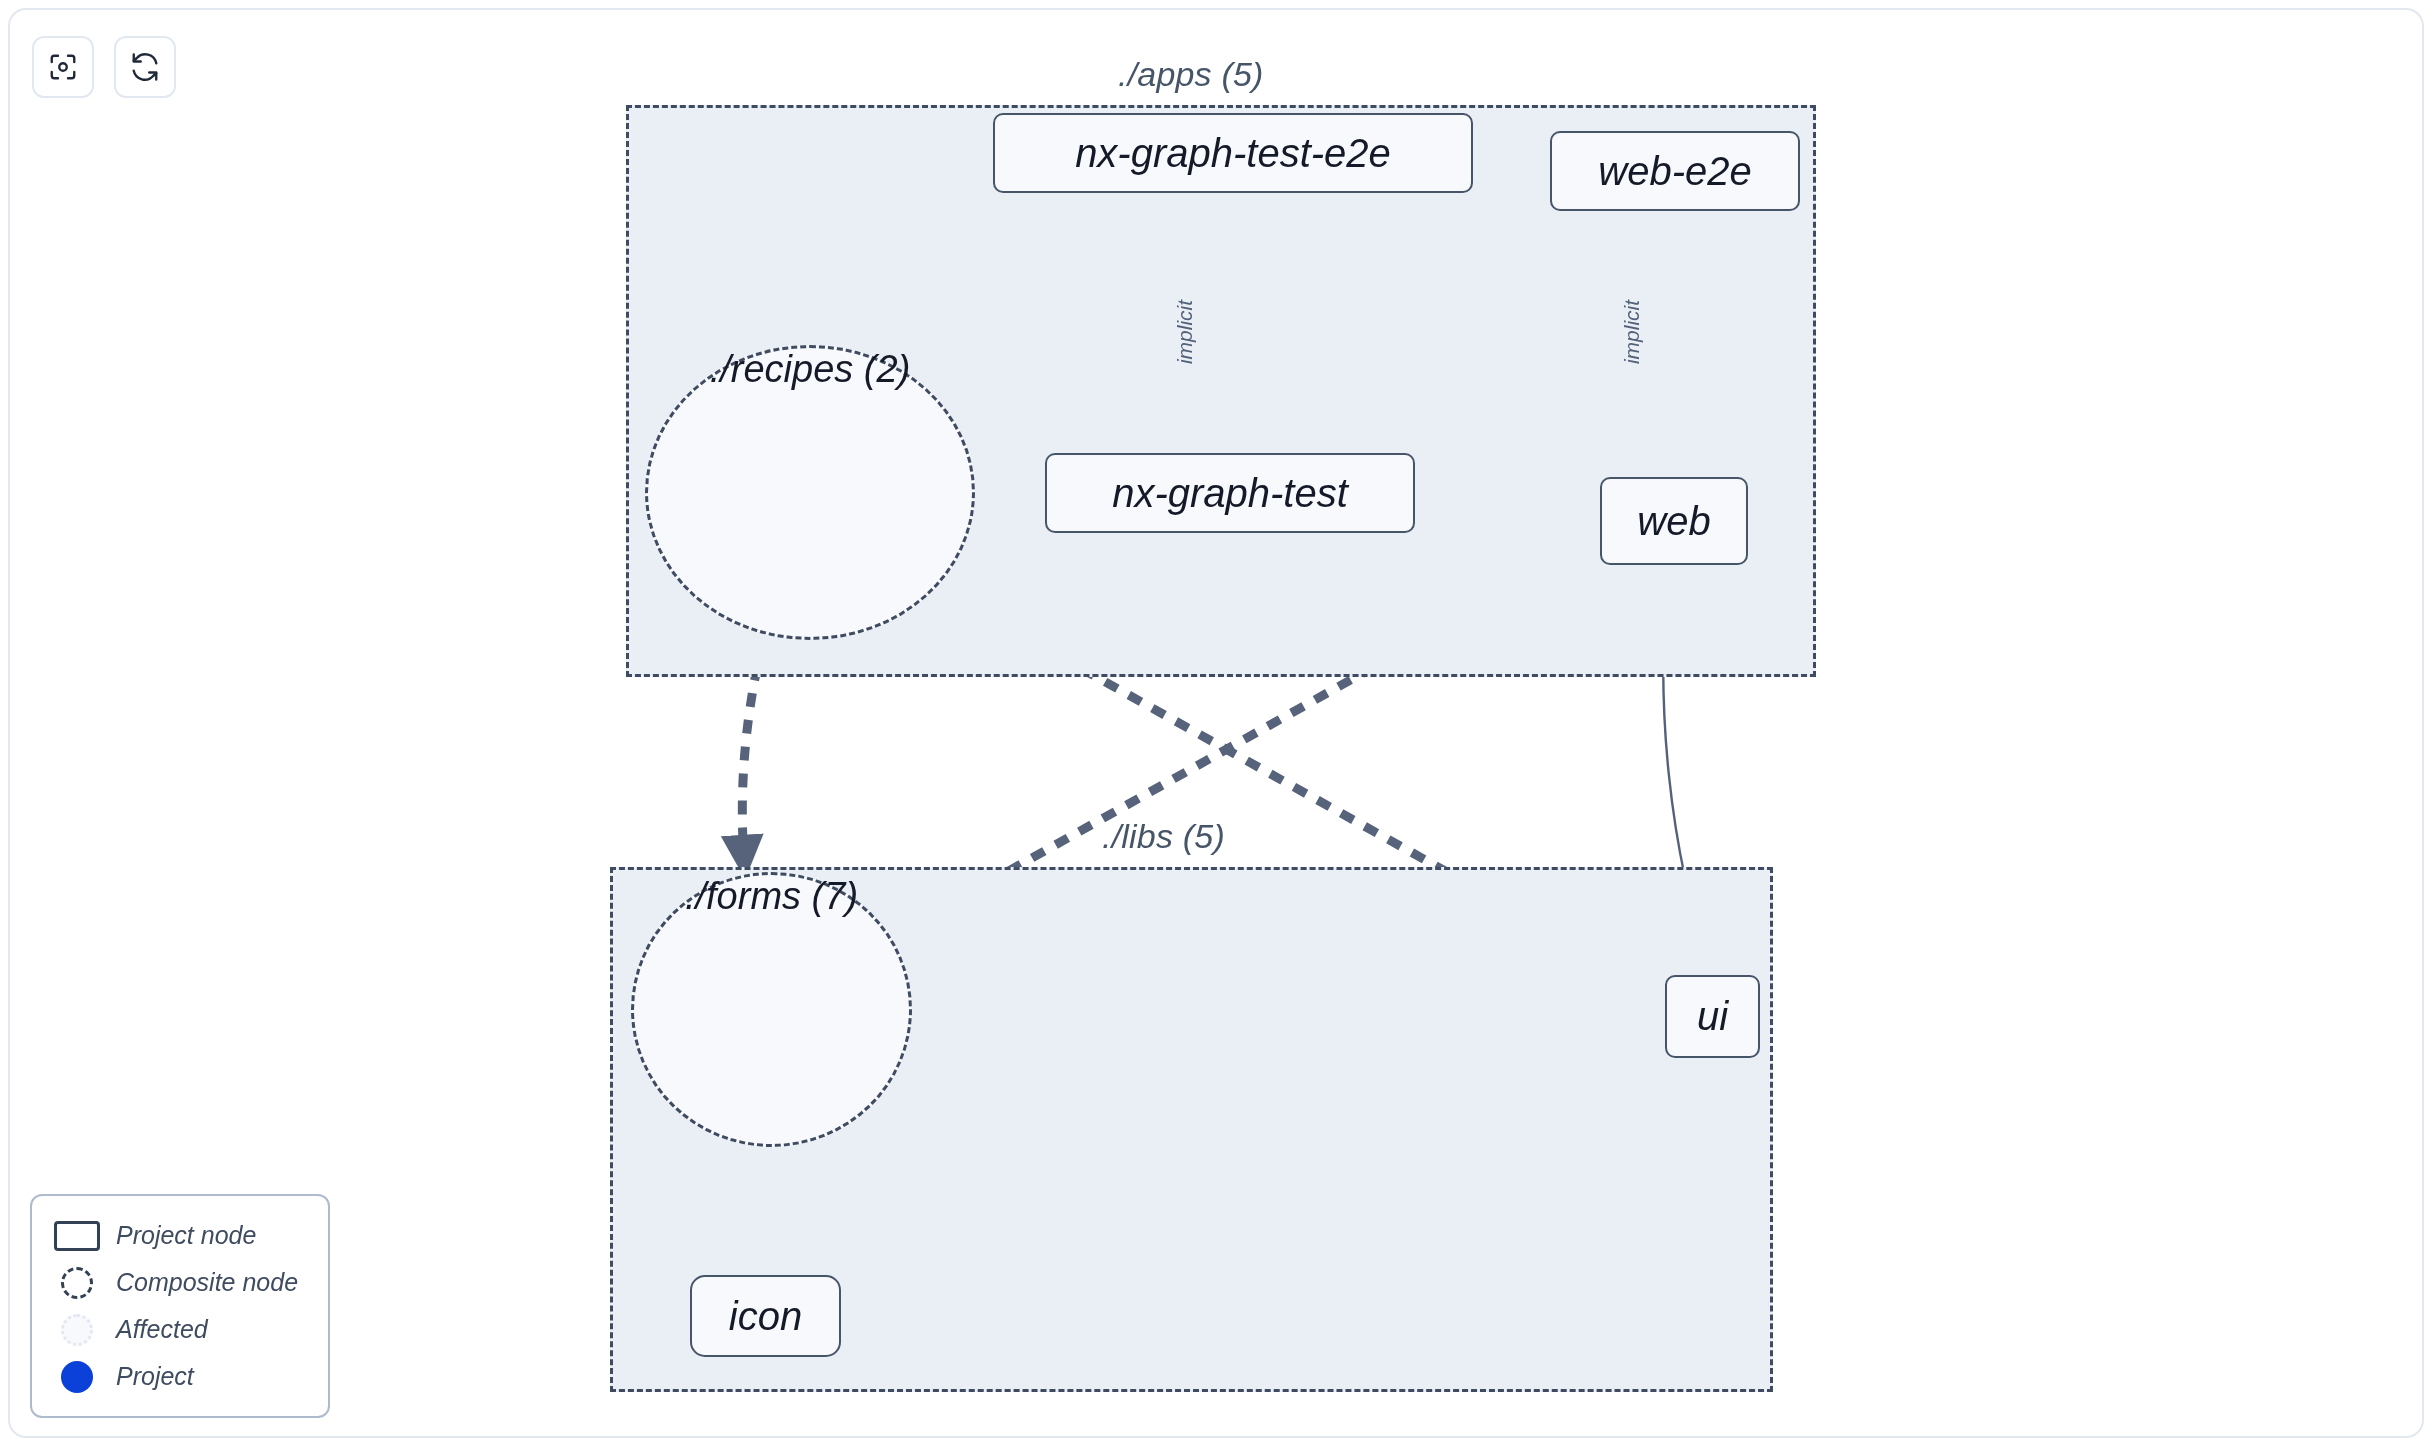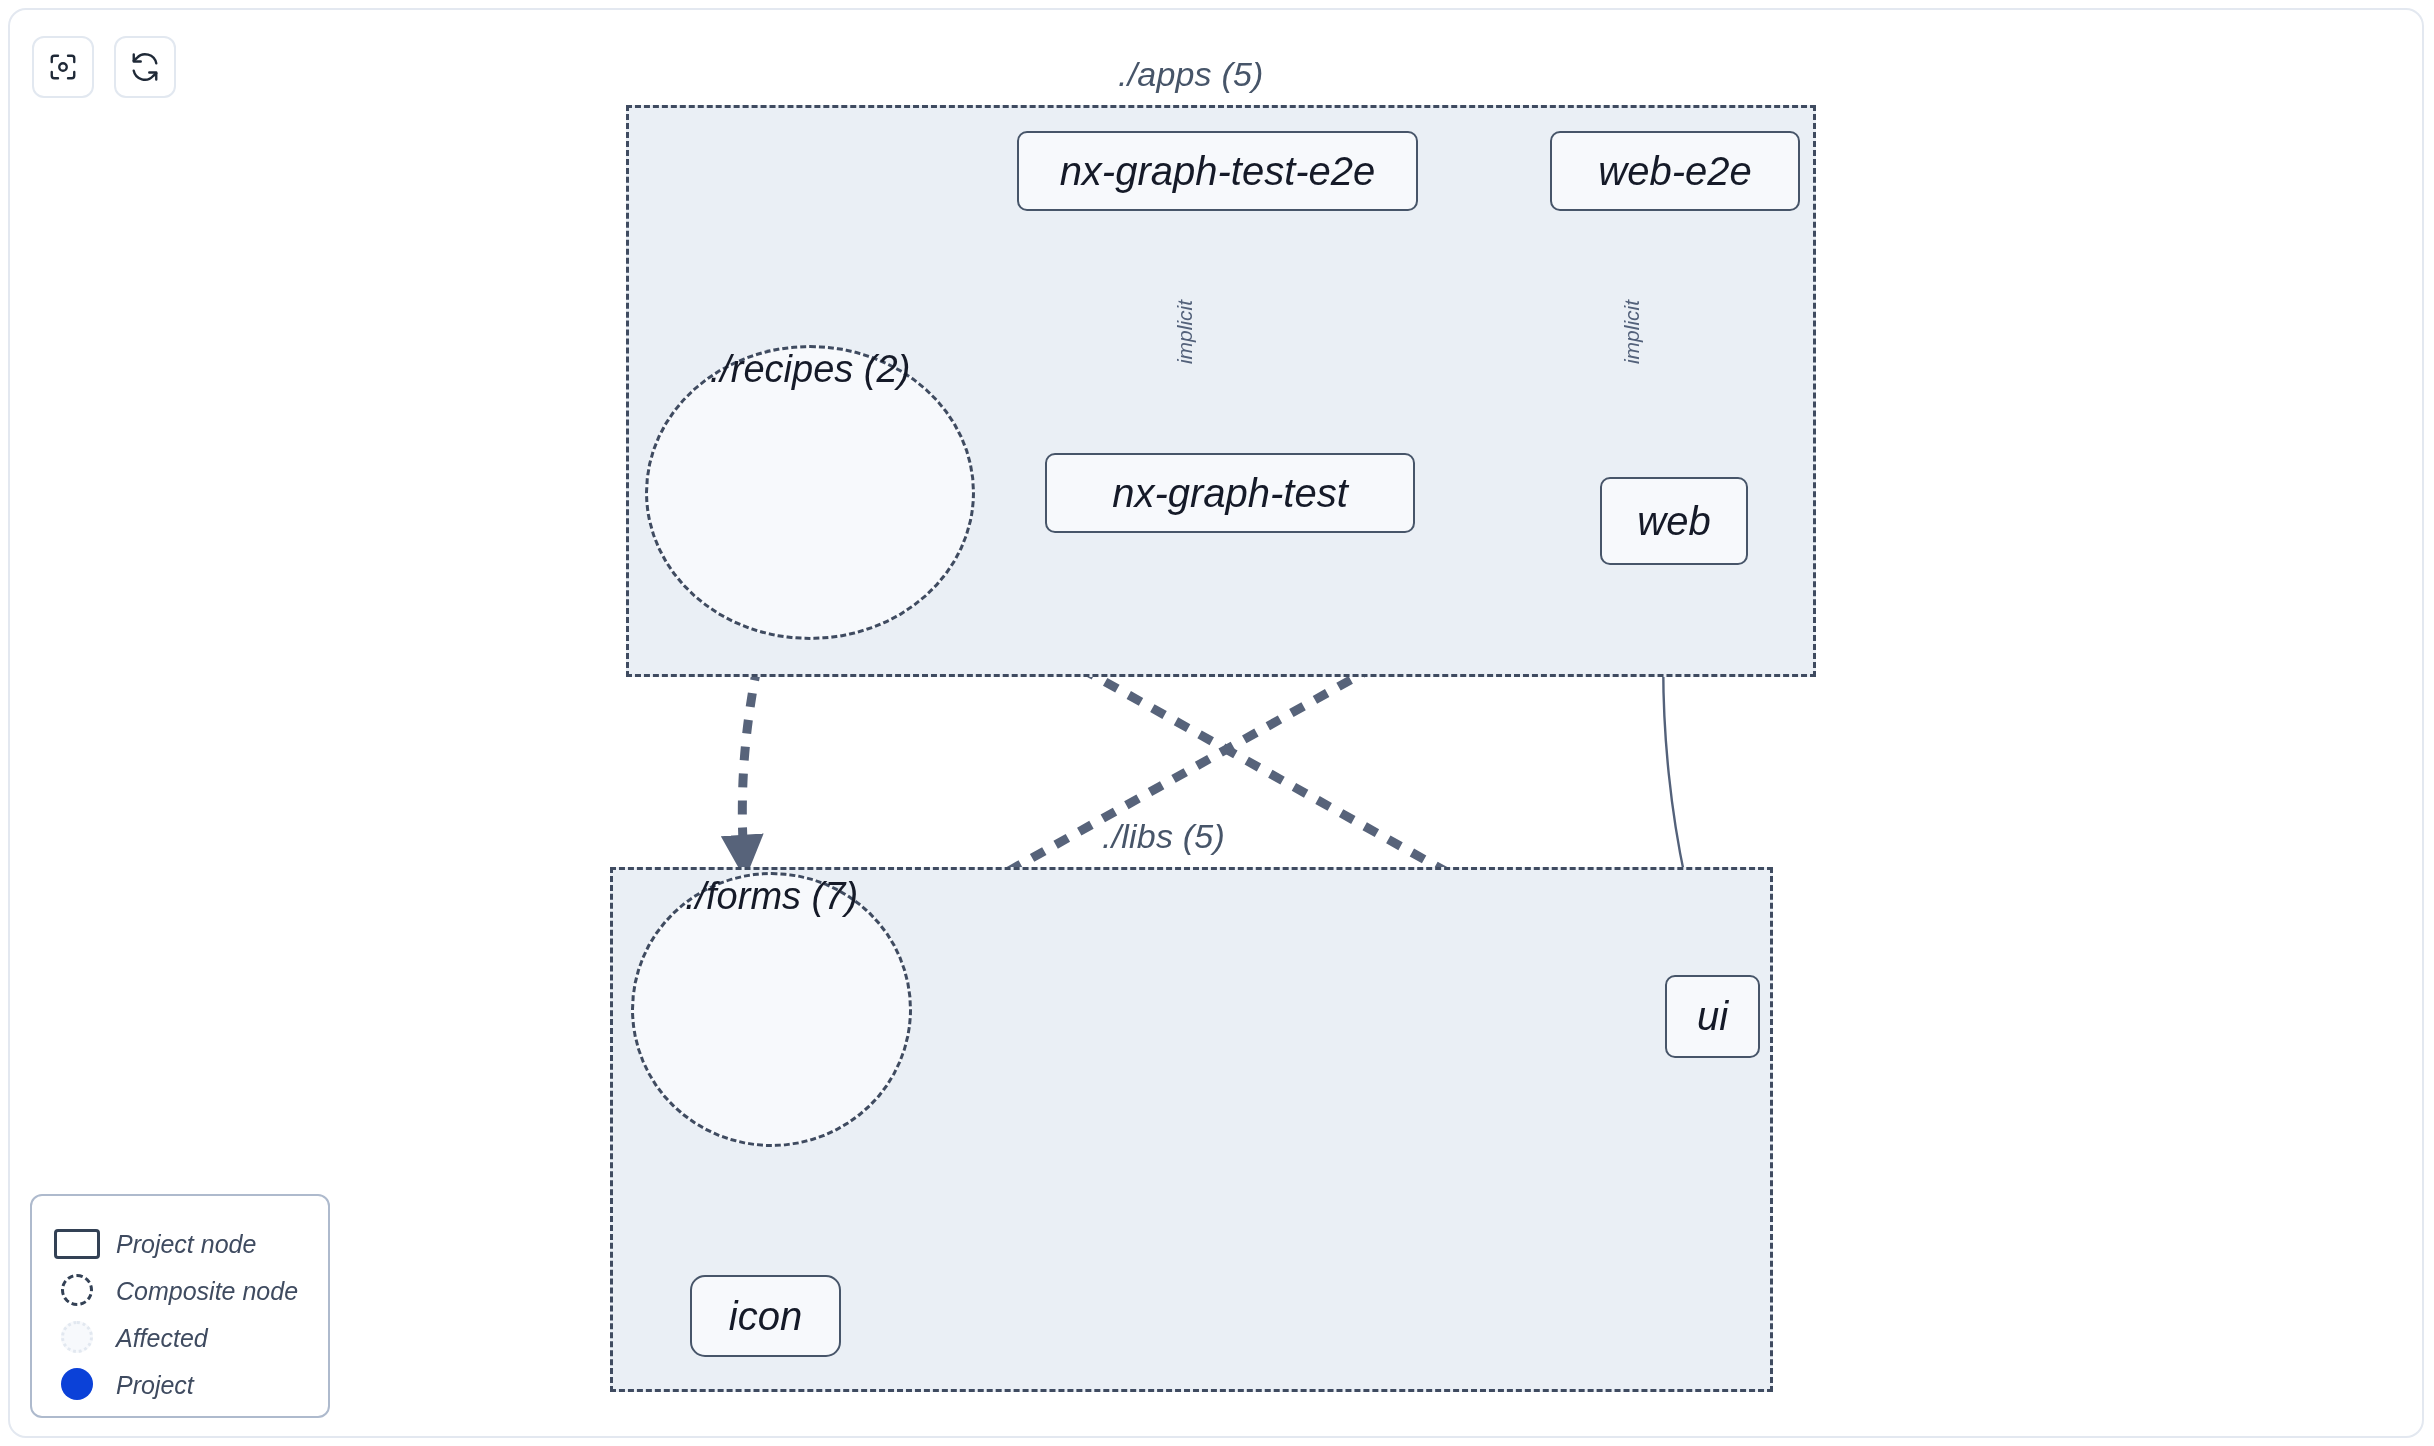--- a/index.html
+++ b/index.html
@@ -130,21 +130,21 @@
     width: 300px;
     border: 2px solid #aebacd;
     border-radius: 12px;
     background: #ffffff;
     padding: 16px 18px;
     box-sizing: border-box;
     z-index: 50;
   }
   .legend-row {
     display: flex;
-    align-items: flex-end;
+    align-items: center;
     height: 47px;
   }
   .legend-swatch {
     width: 54px;
     display: flex;
     align-items: center;
     justify-content: center;
     flex: 0 0 54px;
   }
   .sw-project {
@@ -245,21 +245,21 @@
   <div class="edge-label" style="left:1600px; top:320px; transform:rotate(-90deg);">implicit</div>
 
   <div class="composite" style="left:645px; top:345px; width:330px; height:295px;">
     <span>./recipes (2)</span>
   </div>
 
   <div class="composite" style="left:631px; top:872px; width:281px; height:275px;">
     <span>./forms (7)</span>
   </div>
 
-  <div class="node" style="left:993px; top:131px; width:401px; height:80px;margin-left:24px;">
+  <div class="node" style="left:993px; top:113px; width:480px; height:80px;">
     <span>nx-graph-test-e2e</span>
   </div>
 
   <div class="node" style="left:1550px; top:131px; width:250px; height:80px;">
     <span>web-e2e</span>
   </div>
 
   <div class="node" style="left:1045px; top:453px; width:370px; height:80px;">
     <span>nx-graph-test</span>
   </div>

